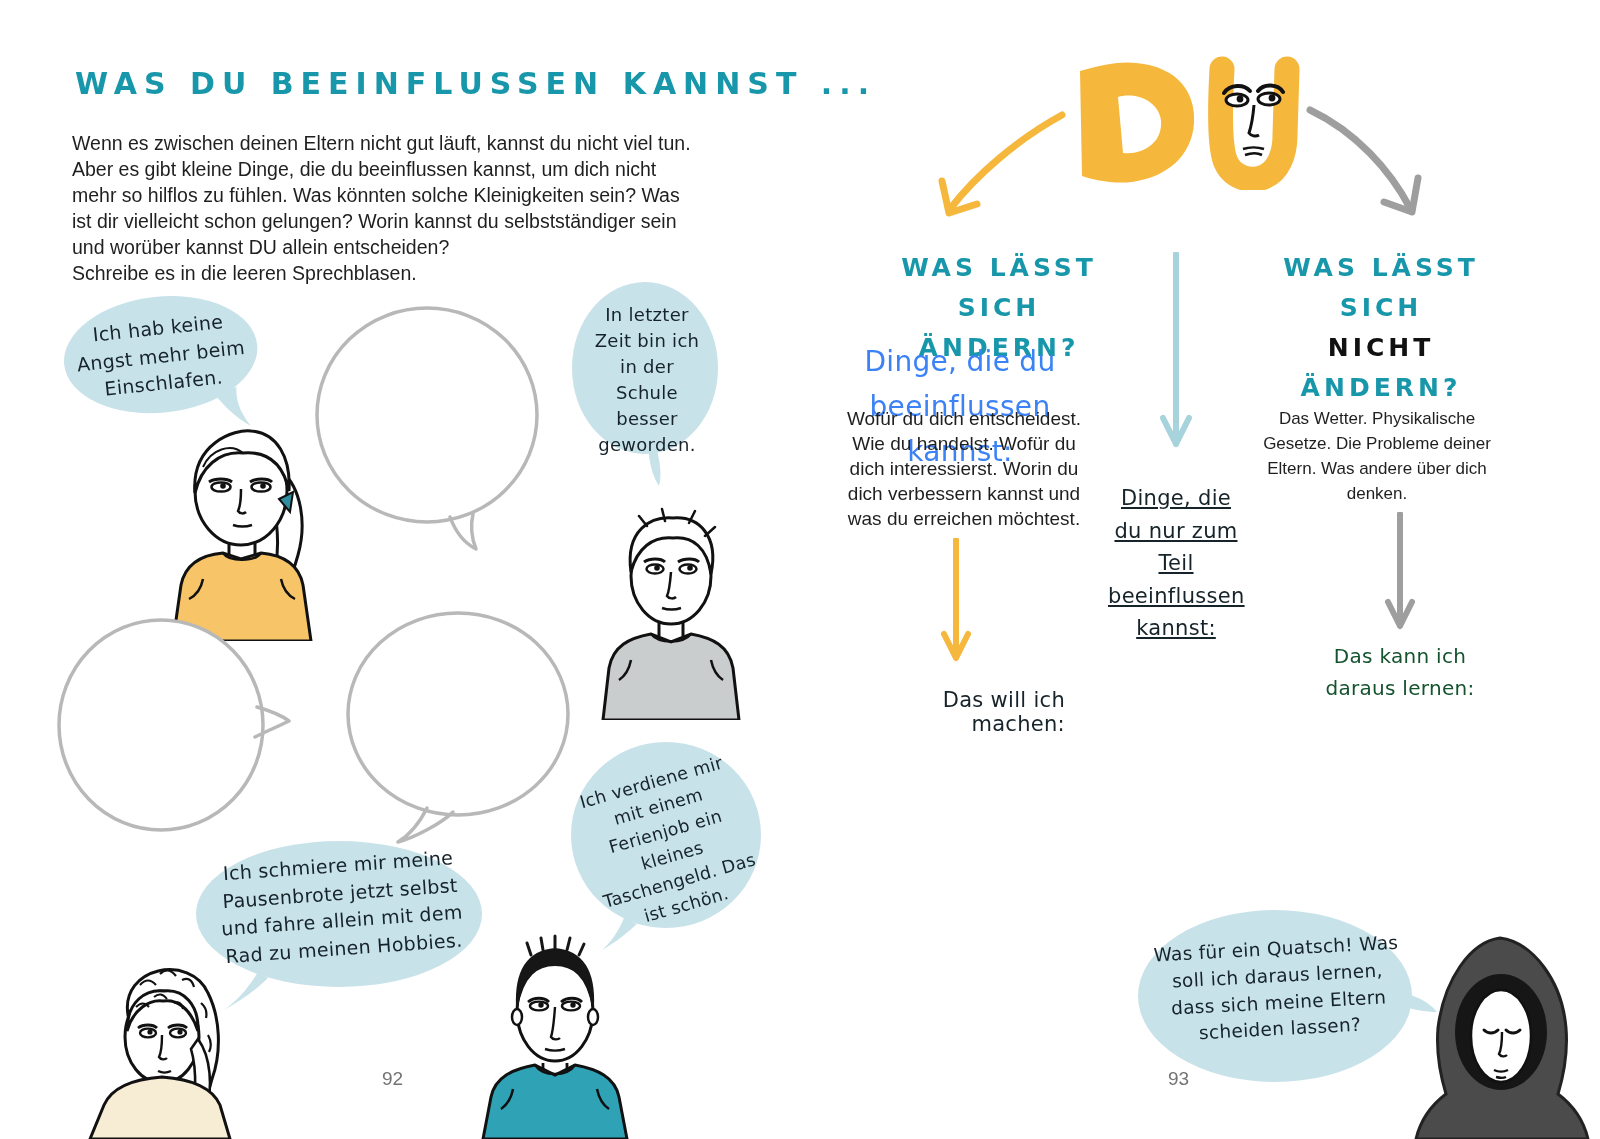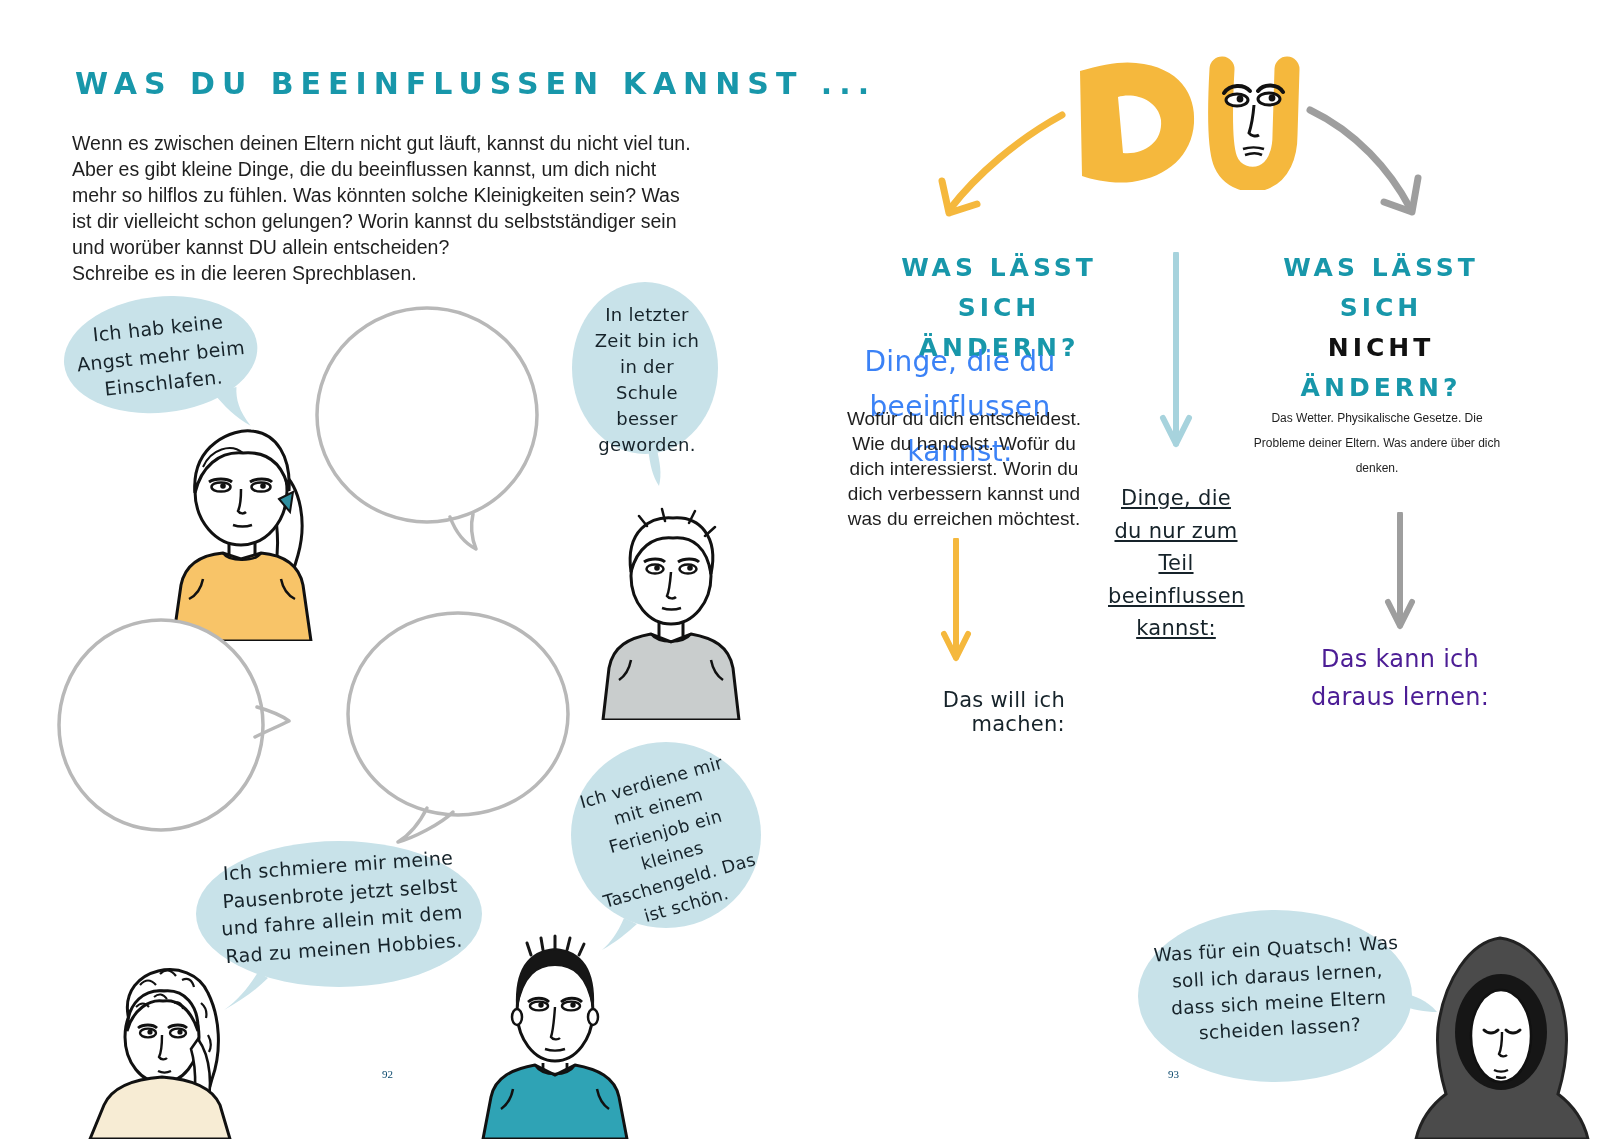--- a/index.html
+++ b/index.html
@@ -4,21 +4,21 @@
 <style>
   html,body{margin:0;padding:0;background:#fff;}
   #page{position:relative;width:1600px;height:1139px;background:#ffffff;overflow:hidden;
         font-family:"Liberation Sans",sans-serif;color:#1f1f1f;}
   .abs{position:absolute;}
   .print{font-family:"Liberation Sans",sans-serif;}
   .hand{font-family:"DejaVu Sans",sans-serif;letter-spacing:.3px;}
   .teal-head{font-family:"DejaVu Sans",sans-serif;font-weight:bold;color:#1897aa;}
   .center{text-align:center;}
   .bubble-text{position:absolute;font-size:19px;line-height:1.45;color:#16232a;text-align:center;}
-  .pagenum{font-size:11px;color:#0c4a6e;font-family:Liberation Serif, serif;}
+  .pagenum{font-size:19px;color:#737373;font-family:Liberation Sans, sans-serif;}
 </style>
 </head>
 <body>
 
 <div id="page">
 
   <div class="abs teal-head" style="left:75px;top:66px;font-size:30px;letter-spacing:7px;">WAS DU BEEINFLUSSEN KANNST ...</div>
 
   <div class="abs print" style="left:72px;top:130px;width:632px;font-size:19.5px;line-height:26px;">Wenn es zwischen deinen Eltern nicht gut läuft, kannst du nicht viel tun. Aber es gibt kleine Dinge, die du beeinflussen kannst, um dich nicht mehr so hilflos zu fühlen. Was könnten solche Kleinigkeiten sein? Was ist dir vielleicht schon gelungen? Worin kannst du selbstständiger sein und worüber kannst DU allein entscheiden?</div>
   <div class="abs print" style="left:72px;top:260px;width:632px;font-size:19.5px;line-height:26px;">Schreibe es in die leeren Sprechblasen.</div>
@@ -196,27 +196,27 @@
     <path d="M4,96 L16,120 M28,96 L16,120" fill="none" stroke="#f5b83d" stroke-width="6" stroke-linecap="round"></path>
   </svg>
   <div class="abs hand center" style="left:845px;top:688px;width:220px;font-size:21px;color:#16232a;text-align:right;">Das will ich machen:</div>
 
   <div class="abs hand center" style="left:1108px;top:482px;width:136px;font-size:21px;line-height:1.55;color:#16232a;text-decoration:underline;">Dinge, die du nur zum Teil beeinflussen kannst:</div>
 
   <div class="abs center" style="left:1248px;top:248px;width:266px;font-size:25px;letter-spacing:4px;line-height:40px;font-family:'DejaVu Sans',sans-serif;font-weight:bold;">
     <div style="color:#1897aa;">WAS LÄSST SICH</div>
     <div><span style="color:#111;margin-top:36px;">NICHT</span><span style="color:#1897aa;"> ÄNDERN?</span></div>
   </div>
-  <div class="abs print center" style="left:1246px;top:406px;width:262px;font-size:12px;line-height:25px;">Das Wetter. Physikalische Gesetze. Die Probleme deiner Eltern. Was andere über dich denken.</div>
+  <div class="abs print center" style="left:1246px;top:406px;width:262px;font-size:17px;line-height:25px;">Das Wetter. Physikalische Gesetze. Die Probleme deiner Eltern. Was andere über dich denken.</div>
 
   <svg class="abs" style="left:1384px;top:512px" width="32" height="142">
     <path d="M16,2 L16,112" fill="none" stroke="#9e9e9e" stroke-width="6" stroke-linecap="round"></path>
     <path d="M4,90 L16,114 M28,90 L16,114" fill="none" stroke="#9e9e9e" stroke-width="6" stroke-linecap="round"></path>
   </svg>
-  <div class="abs hand center" style="left:1310px;top:640px;width:180px;font-size:24px;line-height:1.6;color:#4c1d95;">Das kann ich daraus lernen:</div>
+  <div class="abs hand center" style="left:1310px;top:640px;width:180px;font-size:20px;line-height:1.6;color:#14532d;">Das kann ich daraus lernen:</div>
 
   <div class="abs" style="left:1135px;top:908px;width:305px;height:180px;">
     <svg class="abs" style="left:0;top:0" width="305" height="180">
       <ellipse cx="140" cy="88" rx="137" ry="86" fill="#c8e2e9"></ellipse>
       <path d="M262,96 C278,102 290,104 302,104 C292,92 280,88 266,84 Z" fill="#c8e2e9"></path>
     </svg>
     <div class="bubble-text hand" style="left:18px;top:28px;width:250px;font-size:18.5px;transform:rotate(-3deg);">Was für ein Quatsch! Was soll ich daraus lernen, dass sich meine Eltern scheiden lassen?</div>
   </div>
 
   <svg class="abs" style="left:1412px;top:932px" width="178" height="207" viewBox="0 0 178 207">

